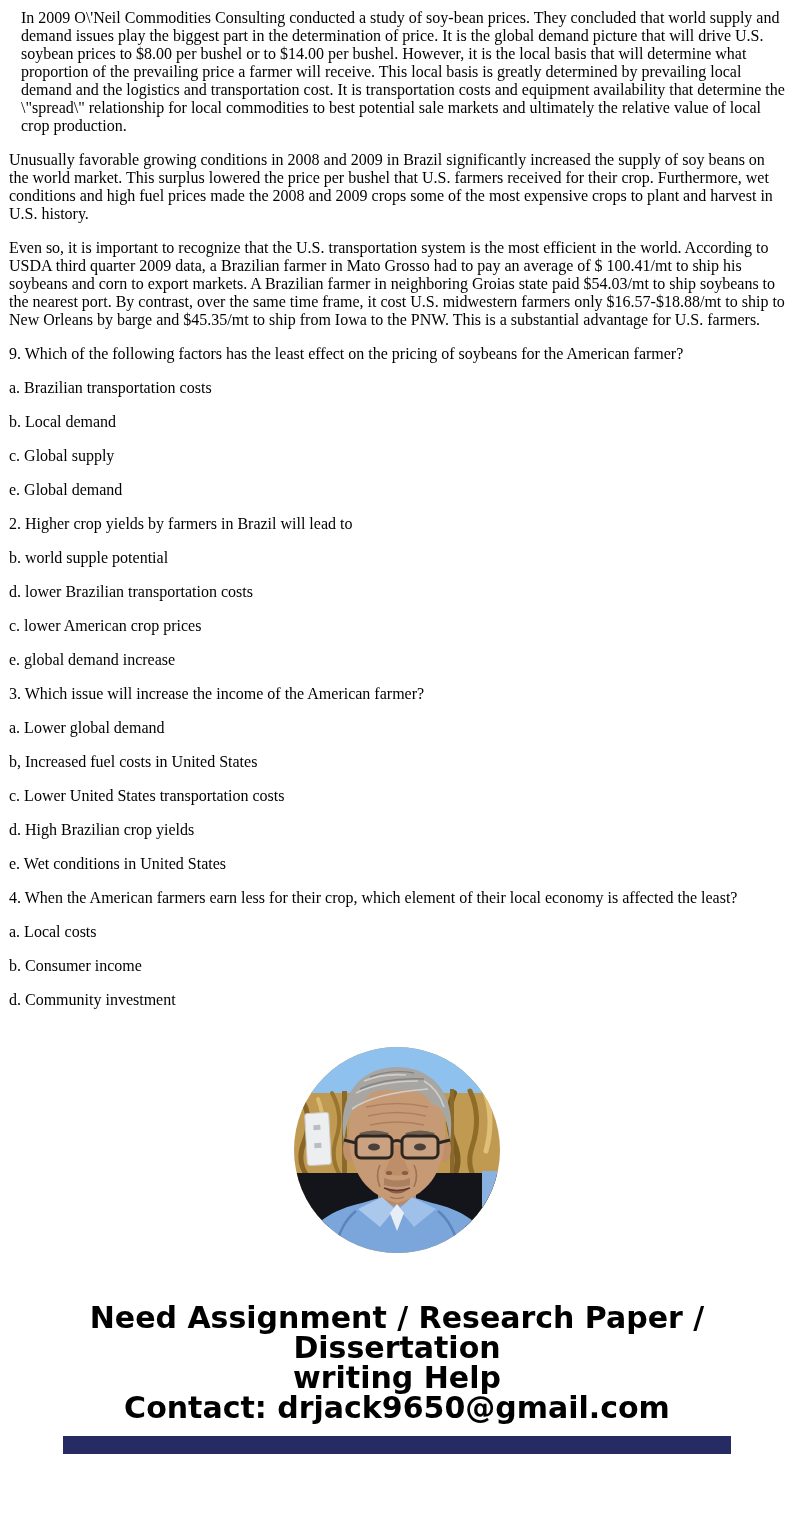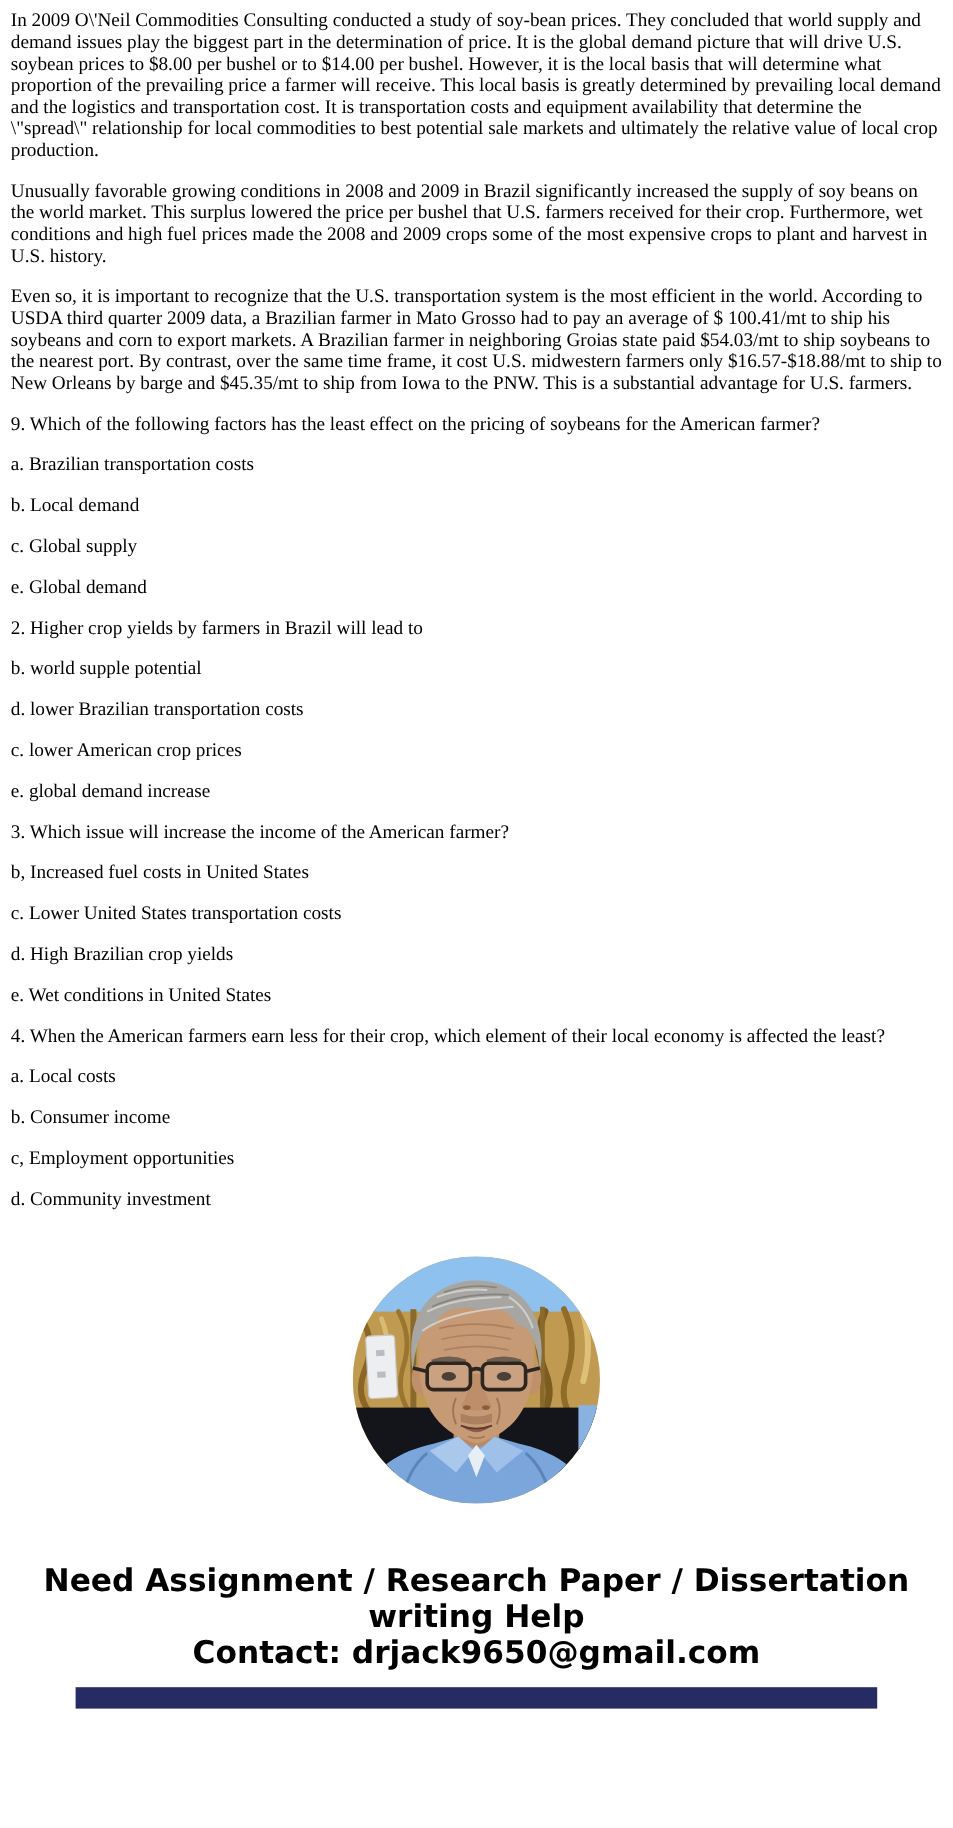--- a/index.html
+++ b/index.html
@@ -1,29 +1,29 @@
 <!DOCTYPE html>
 <html><head>
 <meta charset="utf-8">
 <style>
   html, body { margin: 0; padding: 0; background: #ffffff; }
   body { width: 794px; font-family: "Liberation Serif", "DejaVu Serif", serif; color: #000; }
 
   .article { padding: 0 9px; font-size: 16px; line-height: 18px; }
   .article p { margin: 16px 0; }
-  .article p.first { margin-top: 9px; }
+  .article p.first { margin-top: 9px; margin-left: 12px; }
 
   .avatar-wrap { margin-top: 38px; text-align: center; line-height: 0; }
   .avatar-wrap svg { display: inline-block; }
 
   .footer-heading {
     margin: 50px auto 0;
     font-family: "DejaVu Sans", "Liberation Sans", sans-serif;
     font-weight: 700;
-    font-size: 26px;
+    font-size: 30px;
     line-height: 30px;
     text-align: center;
     color: #000;
   }
   .fh-line { display: block; }
 
   .footer-bar {
     width: 668px; height: 18px;
     margin: 13px auto 0;
     background: #262c63;
@@ -45,29 +45,29 @@
     <p>c. Global supply</p>
     <p>e. Global demand</p>
 
     <p>2. Higher crop yields by farmers in Brazil will lead to</p>
     <p>b. world supple potential</p>
     <p>d. lower Brazilian transportation costs</p>
     <p>c. lower American crop prices</p>
     <p>e. global demand increase</p>
 
     <p>3. Which issue will increase the income of the American farmer?</p>
+    <p>a. Lower global demand</p>
     <p>b, Increased fuel costs in United States</p>
     <p>c. Lower United States transportation costs</p>
     <p>d. High Brazilian crop yields</p>
     <p>e. Wet conditions in United States</p>
 
     <p>4. When the American farmers earn less for their crop, which element of their local economy is affected the least?</p>
     <p>a. Local costs</p>
     <p>b. Consumer income</p>
-    <p>c, Employment opportunities</p>
     <p>d. Community investment</p>
   </section>
 
   <div class="avatar-wrap">
     <svg width="206" height="206" viewBox="0 0 206 206" role="img">
       <defs>
         <clipPath id="avclip">
             <circle cx="103" cy="103" r="103"></circle>
           </clipPath>
       </defs>

